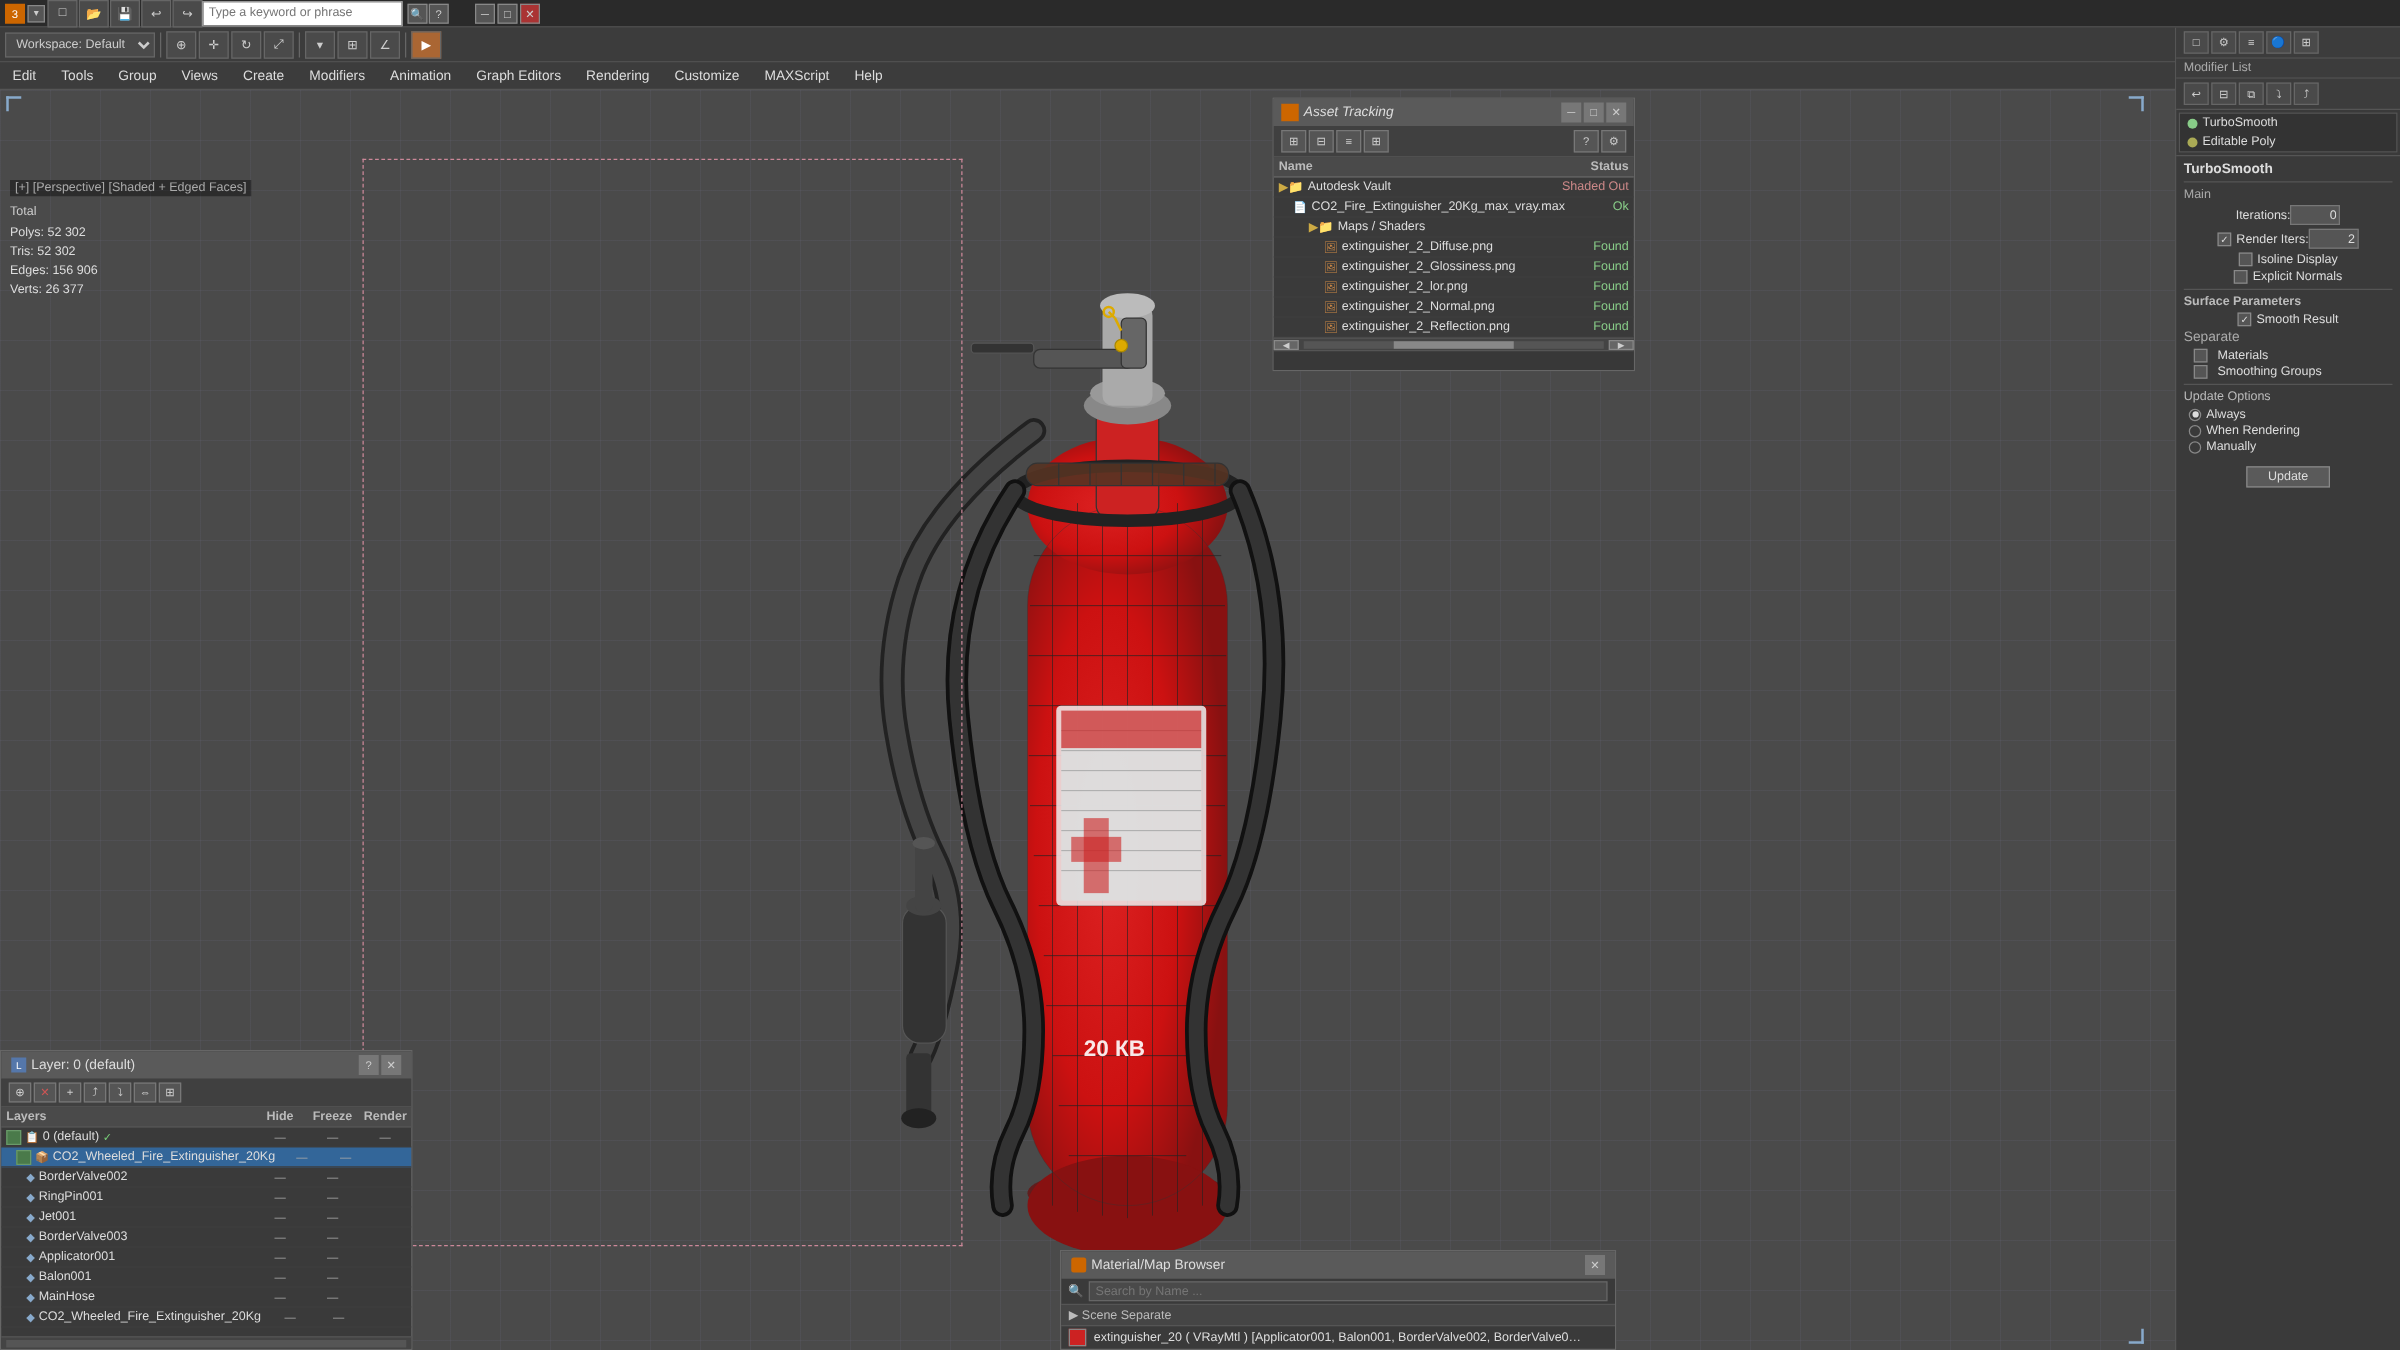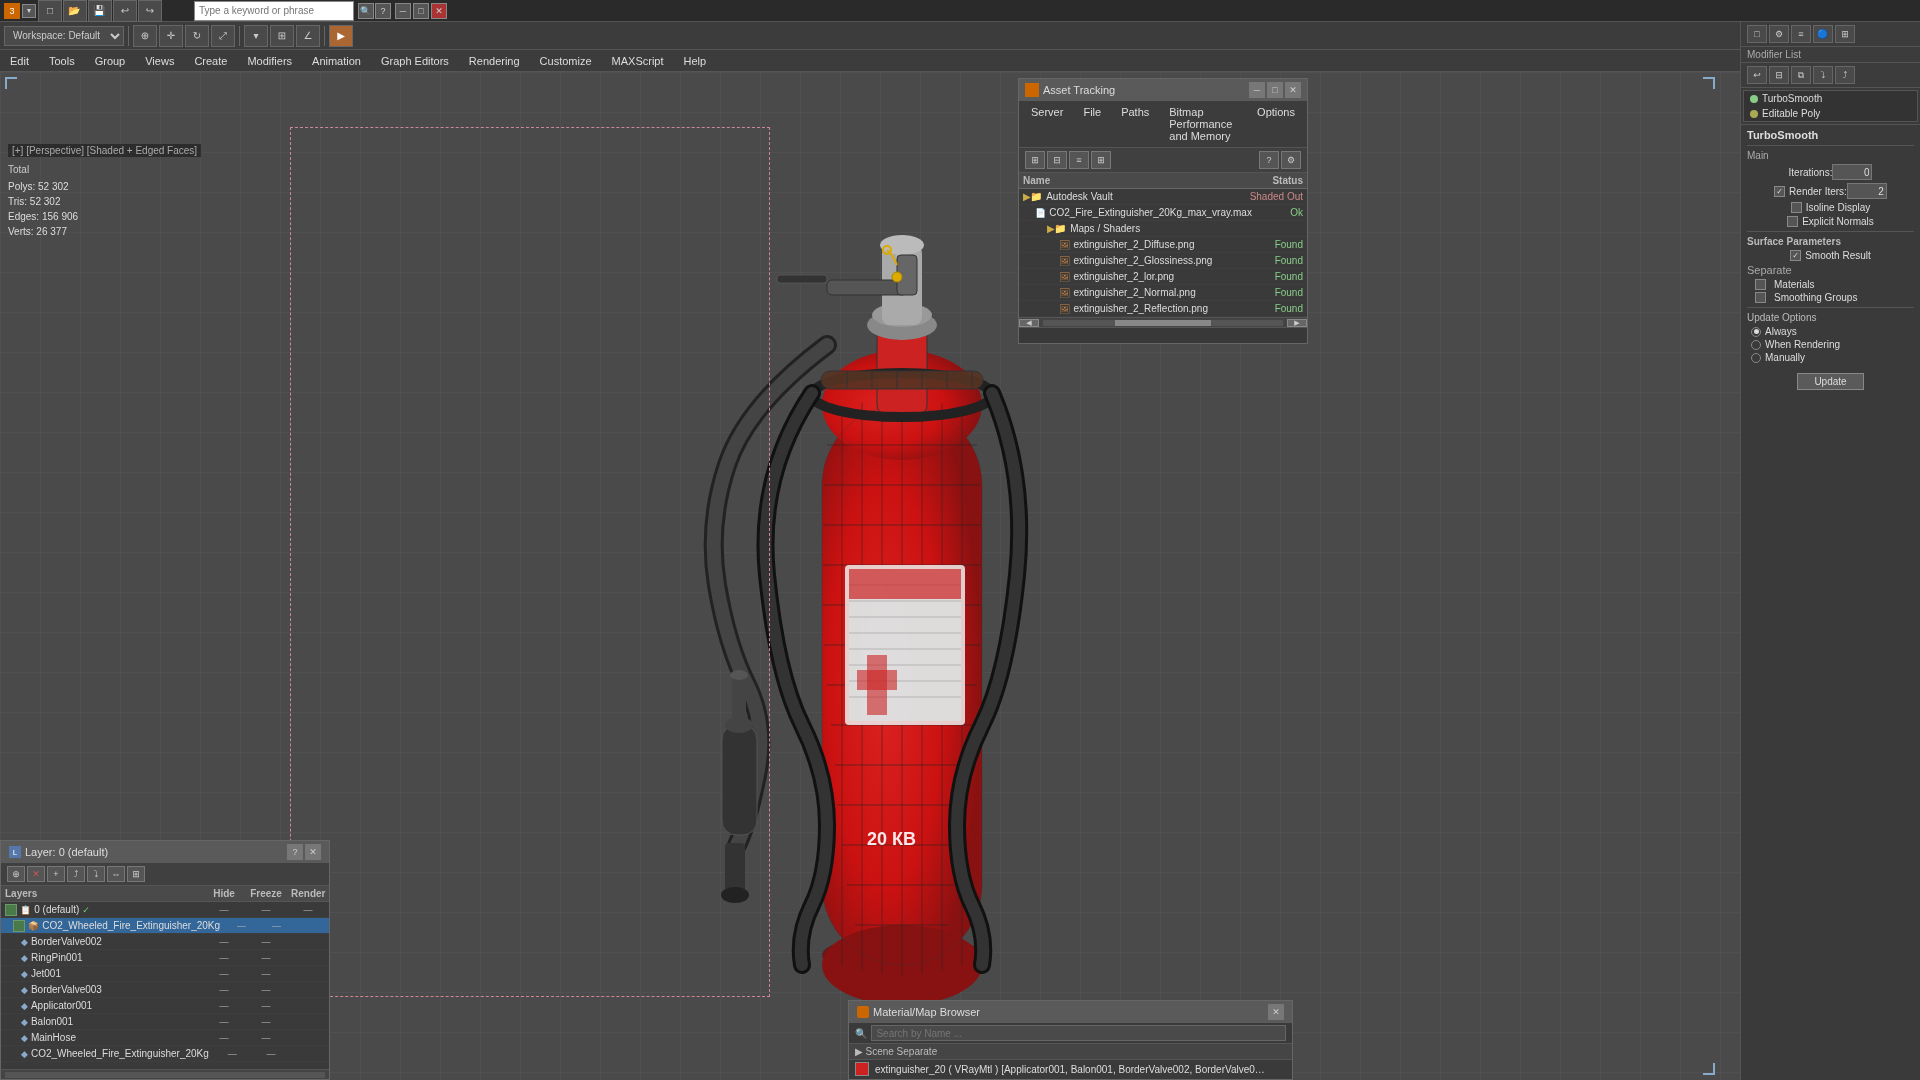--- a/index.html
+++ b/index.html
@@ -631,21 +631,21 @@
     <div style="width:16px;height:16px;background:#cc6600;display:flex;align-items:center;justify-content:center;font-size:9px;color:#fff;">3</div>
     <div style="width:14px;height:14px;background:#555;border:1px solid #888;font-size:8px;display:flex;align-items:center;justify-content:center;cursor:pointer;color:#ccc;">▾</div>
     <div style="display:flex;gap:1px;">
       <div class="toolbar-btn">□</div>
       <div class="toolbar-btn">📂</div>
       <div class="toolbar-btn">💾</div>
       <div class="toolbar-btn">↩</div>
       <div class="toolbar-btn">↪</div>
     </div>
   </div>
-  <div style="display:flex;align-items:center;gap:4px;padding-right:4px;margin-left:32px;">
+  <div style="display:flex;align-items:center;gap:4px;padding-right:21px;">
     <input class="search-box" placeholder="Type a keyword or phrase" style="">
     <div style="display:flex;gap:1px;">
       <div class="win-btn">🔍</div>
       <div class="win-btn">?</div>
     </div>
   </div>
   <div class="window-controls">
     <div class="win-btn">─</div>
     <div class="win-btn">□</div>
     <div class="win-btn" style="background:#aa3333;">✕</div>
@@ -815,36 +815,29 @@
       <ellipse cx="112" cy="550" rx="9" ry="5" fill="#555"></ellipse>
     </svg>
   </div>
 
   <div style="position:absolute;top:55px;left:290px;width:480px;height:870px;border:1px dashed #cc8899;pointer-events:none;"></div>
 
 </div>
 
 <div class="asset-panel">
   <div class="asset-panel-title">
-    <div style="display:flex;align-items:center;">
+    <div style="display:flex;align-items:center;font-style:italic;">
       <div class="asset-panel-icon"></div>
       <span>Asset Tracking</span>
     </div>
     <div class="asset-panel-controls">
       <button class="panel-ctrl">─</button>
       <button class="panel-ctrl">□</button>
       <button class="panel-ctrl">✕</button>
     </div>
-  </div>
-  <div class="asset-menu-bar">
-    <span class="menu-item">Server</span>
-    <span class="menu-item">File</span>
-    <span class="menu-item">Paths</span>
-    <span class="menu-item">Bitmap Performance and Memory</span>
-    <span class="menu-item">Options</span>
   </div>
   <div class="asset-toolbar">
     <div class="asset-tool-btn">⊞</div>
     <div class="asset-tool-btn">⊟</div>
     <div class="asset-tool-btn">≡</div>
     <div class="asset-tool-btn">⊞</div>
     <div style="flex:1;"></div>
     <div class="asset-tool-btn">?</div>
     <div class="asset-tool-btn">⚙</div>
   </div>

